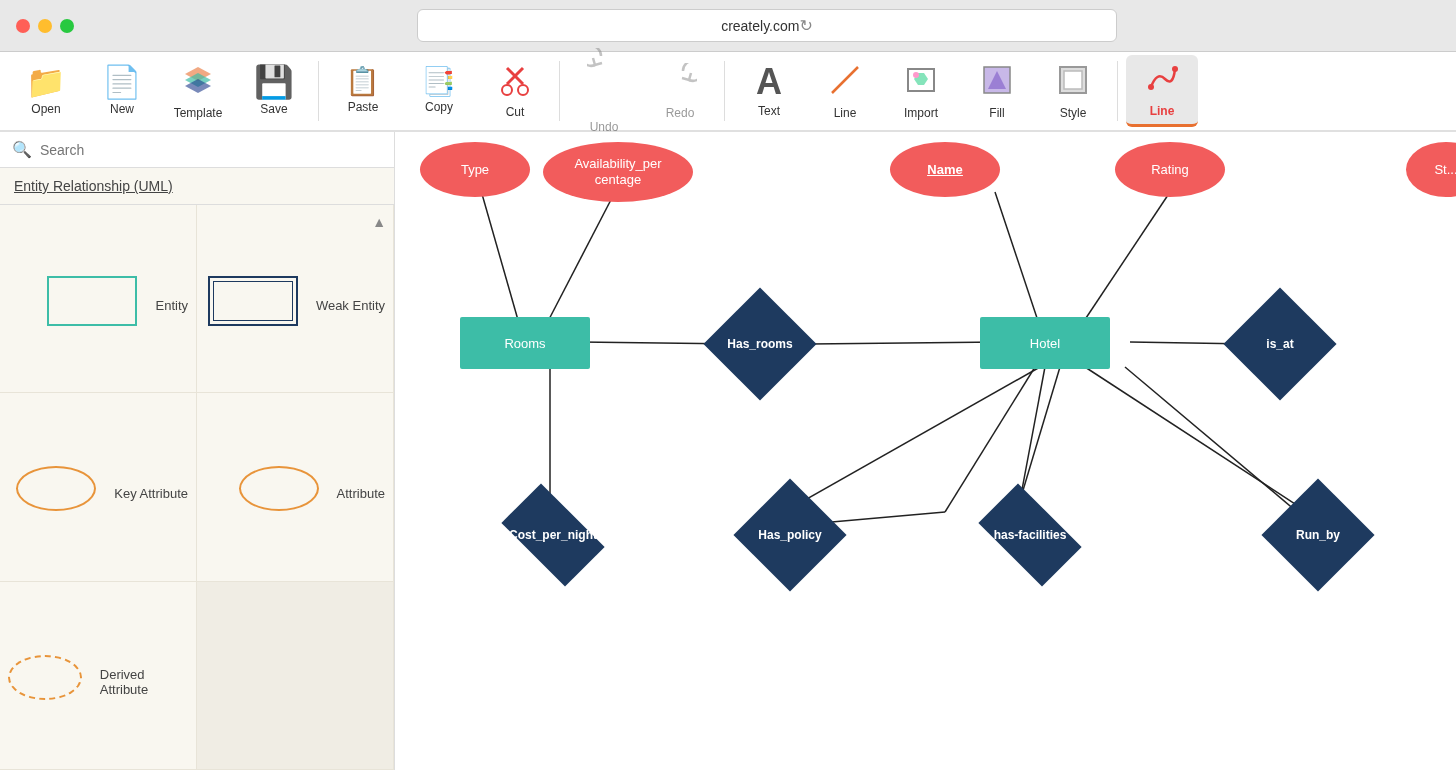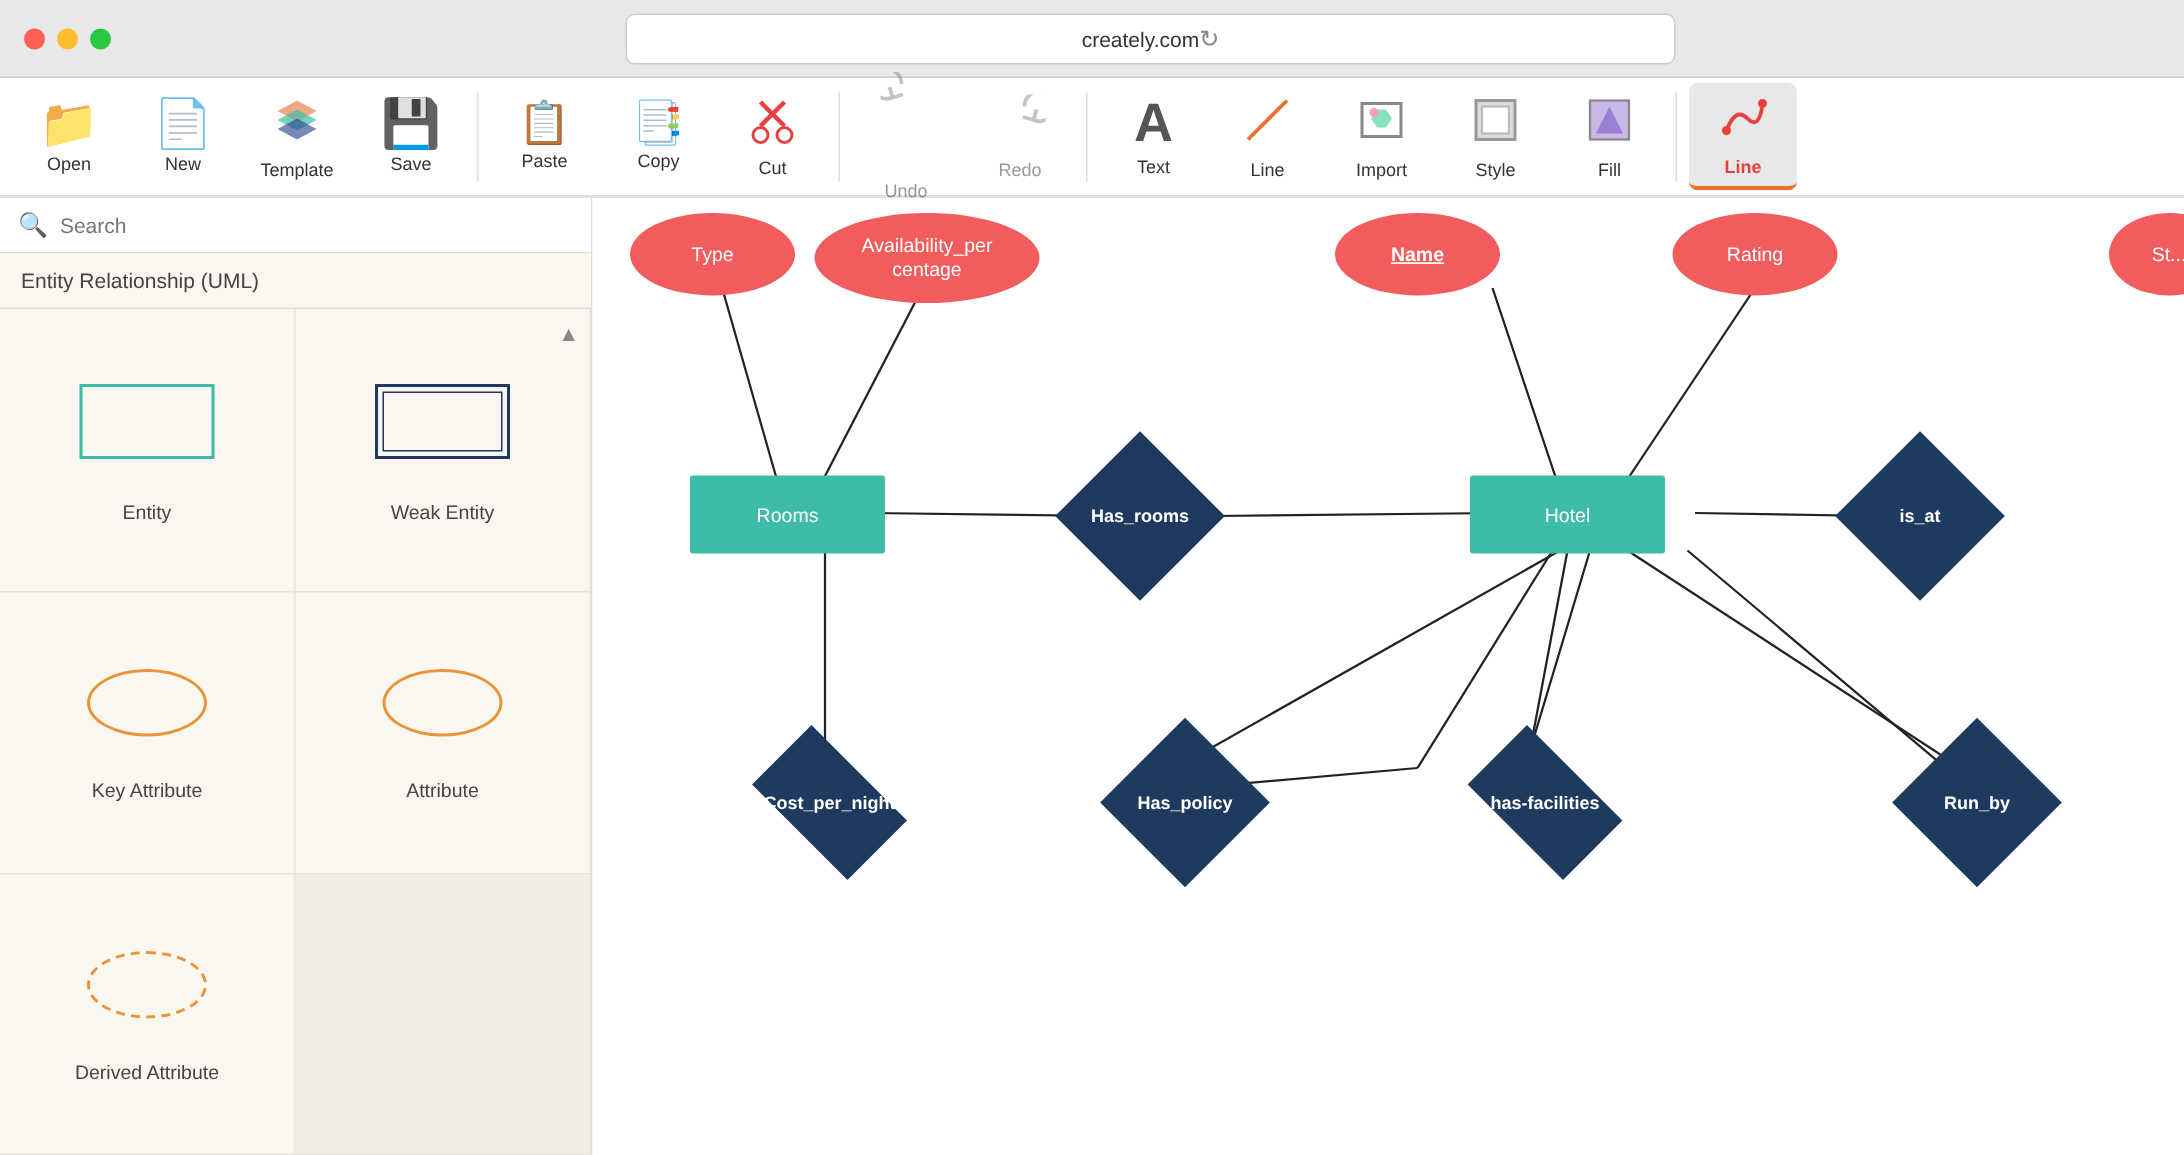--- a/index.html
+++ b/index.html
@@ -92,33 +92,33 @@
       flex: 1;
       background: transparent;
       color: #999;
     }
     .sidebar-title {
       padding: 10px 14px;
       font-size: 14px;
       color: #444;
       border-bottom: 1px solid #ddd;
       background: #f9f7f0;
+      text-decoration: underline;
     }
     .shapes-grid {
       display: grid;
       grid-template-columns: 1fr 1fr;
       gap: 0;
       overflow-y: auto;
       flex: 1;
     }
     .shape-item {
       display: flex;
-      flex-direction: column;
-      align-items: center;
-      justify-content: center;
+      align-items: center;
+      justify-content: flex-end;
       padding: 16px 8px 12px;
       cursor: pointer;
       border-bottom: 1px solid #e8e4d8;
       border-right: 1px solid #e8e4d8;
       min-height: 120px;
       gap: 18px;
     }
     .shape-label { font-size: 13px; color: #444; margin-top: 10px; }
 
     
@@ -317,35 +317,35 @@
         <polygon points="14,10 20,10 24,16 20,22 14,22 10,16" fill="#6da" opacity="0.8"></polygon>
         <circle cx="12" cy="12" r="3" fill="#f9c"></circle>
       </svg>
     </span>
     <span class="label">Import</span>
   </button>
 
   <button class="tool-btn">
     <span class="icon">
       <svg width="34" height="34" viewBox="0 0 34 34">
+        <rect x="4" y="4" width="26" height="26" fill="#c8b8e8" stroke="#888" stroke-width="1.5"></rect>
+        <polygon points="17,8 26,26 8,26" fill="#8866cc" opacity="0.7"></polygon>
+      </svg>
+    </span>
+    <span class="label">Fill</span>
+  </button>
+
+  <button class="tool-btn">
+    <span class="icon">
+      <svg width="34" height="34" viewBox="0 0 34 34">
         <rect x="4" y="4" width="26" height="26" fill="#ddd" stroke="#999" stroke-width="2"></rect>
         <rect x="8" y="8" width="18" height="18" fill="white" stroke="#bbb" stroke-width="1.5"></rect>
       </svg>
     </span>
     <span class="label">Style</span>
-  </button>
-
-  <button class="tool-btn">
-    <span class="icon">
-      <svg width="34" height="34" viewBox="0 0 34 34">
-        <rect x="4" y="4" width="26" height="26" fill="#c8b8e8" stroke="#888" stroke-width="1.5"></rect>
-        <polygon points="17,8 26,26 8,26" fill="#8866cc" opacity="0.7"></polygon>
-      </svg>
-    </span>
-    <span class="label">Fill</span>
   </button>
 
   <div class="tool-divider"></div>
 
   <button class="tool-btn active">
     <span class="icon">
       <svg width="34" height="34" viewBox="0 0 34 34">
         <path d="M6 26 Q12 10 20 18 Q28 26 30 8" fill="none" stroke="#e84040" stroke-width="2.5"></path>
         <circle cx="6" cy="26" r="3" fill="#e84040"></circle>
         <circle cx="30" cy="8" r="3" fill="#e84040"></circle>

